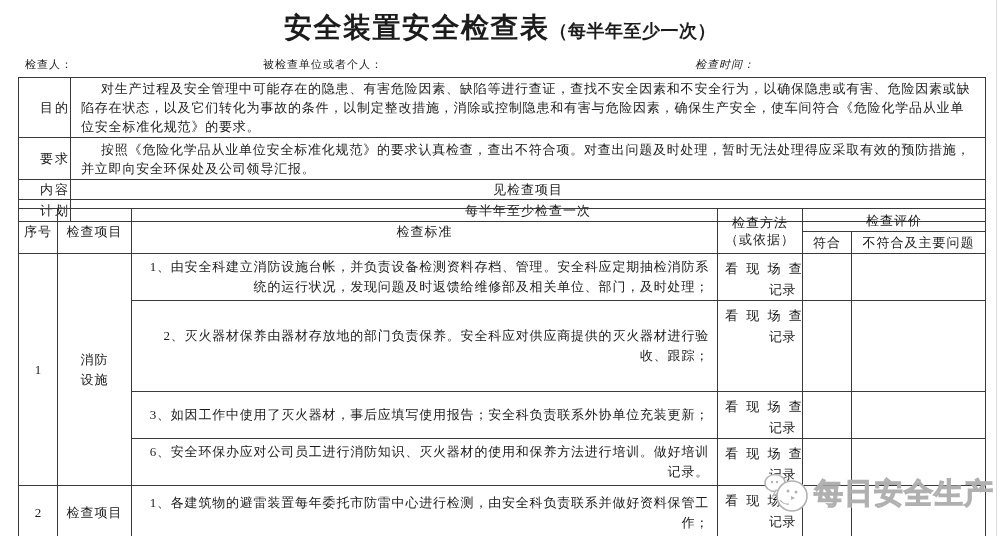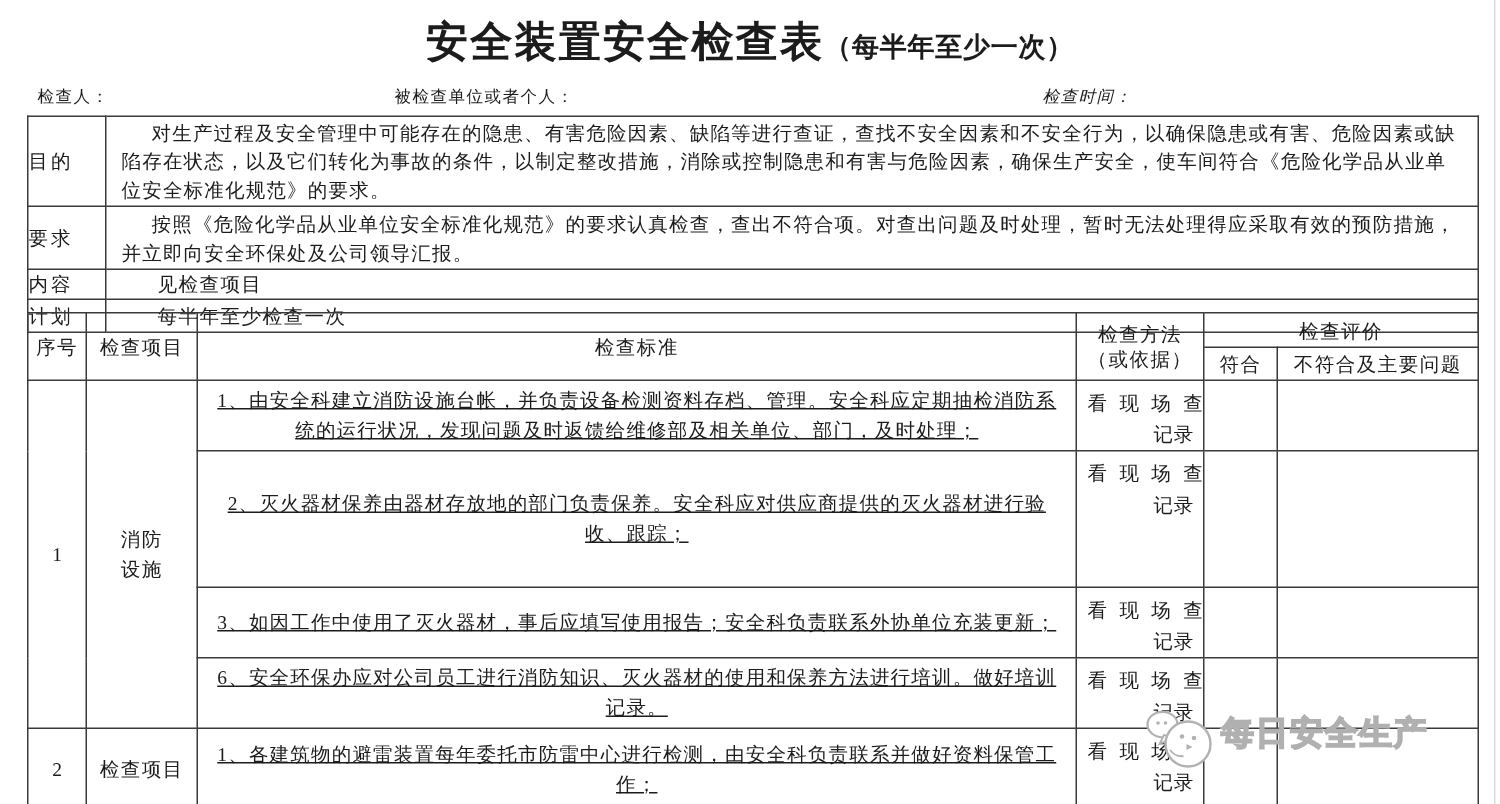--- a/index.html
+++ b/index.html
@@ -15,36 +15,36 @@
   .f1 { left: 25px; }
   .f2 { left: 263px; }
   .f3 { left: 695px; font-style: italic; }
 
   table { border-collapse: collapse; table-layout: fixed; position: absolute; }
   td { border: 1px solid #3a3a3a; font-size: 13px; overflow: hidden; vertical-align: middle; }
 
   .meta-table { left: 18px; top: 77px; width: 967px; }
   .body-table { left: 18px; top: 208px; width: 967px; }
 
-  .lbl { text-align: left; letter-spacing: 2px; }
+  .lbl { text-align: right; letter-spacing: 2px; }
   .para { padding: 1px 10px; line-height: 19px; letter-spacing: 0.8px; text-indent: 20px; text-align: left; }
-  .cen { text-align: left; letter-spacing: 1px; padding-left: 34px; }
+  .cen { text-align: center; letter-spacing: 1px; }
 
   .hd { text-align: center; letter-spacing: 1px; line-height: 17px; }
-  .std { padding: 2px 8px; line-height: 20px; letter-spacing: 0.8px; text-align: center; text-decoration: underline; }
+  .std { padding: 2px 8px; line-height: 20px; letter-spacing: 0.8px; text-align: right; }
   .mth { vertical-align: top; padding: 4px 6px 0 7px; line-height: 21px; letter-spacing: 0.5px; text-align: right; }
   .mth .l1 { word-spacing: 4px; white-space: nowrap; }
   .seq { text-align: center; }
   .proj { text-align: center; line-height: 20px; letter-spacing: 1px; }
 
   .watermark { position: absolute; left: 760px; top: 466px; width: 240px; height: 56px; z-index: 5; }
   .wm-icon { position: absolute; left: 2px; top: 4px; }
   .wm-text {
     position: absolute; left: 54px; top: 8px;
-    font-size: 22px; font-weight: bold; letter-spacing: 1px; white-space: nowrap;
+    font-size: 29px; font-weight: bold; letter-spacing: 1px; white-space: nowrap;
     color: rgba(185,185,185,0.35);
     -webkit-text-stroke: 1.1px #b0b0b0;
   }
   .page-edge { position: absolute; right: 3px; top: 0; width: 1px; height: 536px; background: #dcdcdc; }
 </style>
 </head>
 <body>
 
 <div class="page">
 

